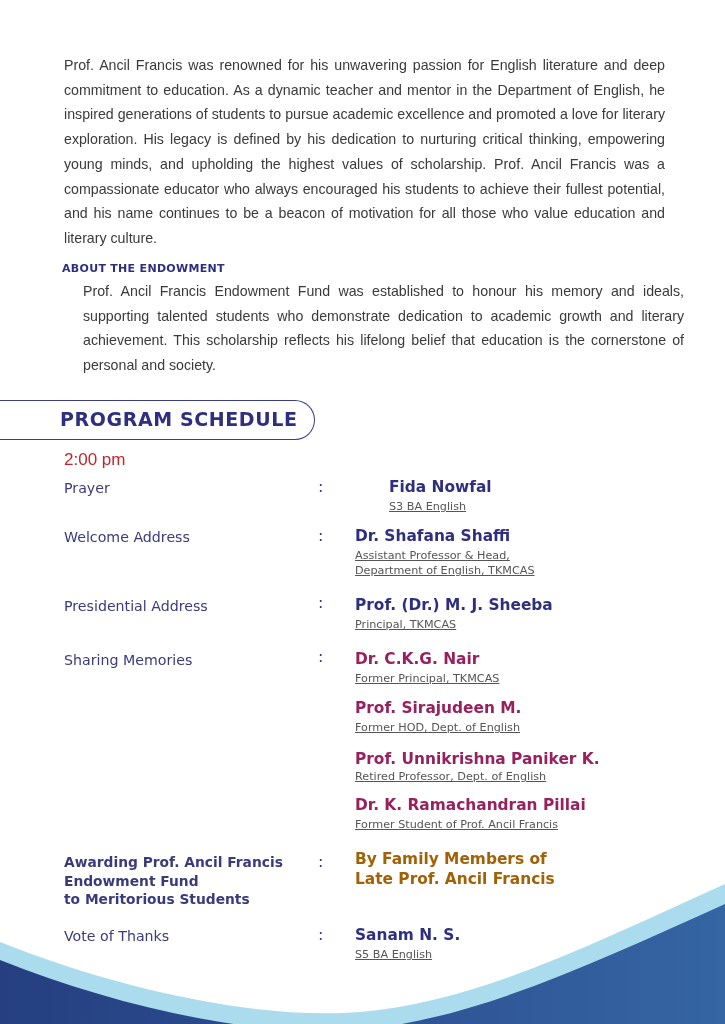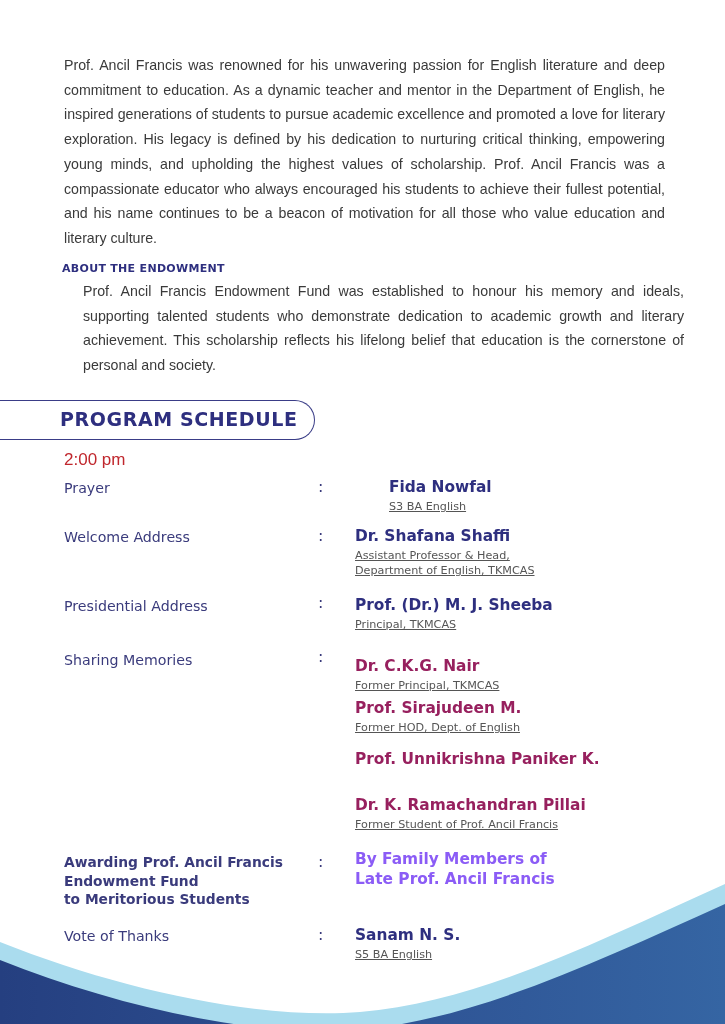--- a/index.html
+++ b/index.html
@@ -81,21 +81,21 @@
     .person { position: absolute; left: 355px; }
     .pname {
       font-family: "DejaVu Sans", sans-serif;
       font-weight: bold;
       font-size: 15.4px;
       line-height: 20px;
       color: #2e2f7f;
       white-space: nowrap;
     }
     .pname.magenta { color: #97205e; }
-    .pname.red { color: #8b5cf6; line-height: 20px; }
+    .pname.red { color: #a16207; line-height: 20px; }
     .prole {
       font-family: "DejaVu Sans", sans-serif;
       font-size: 11.2px;
       line-height: 15px;
       color: #555555;
       margin-top: 2px;
       white-space: nowrap;
       text-decoration: underline;
     }
 
@@ -137,30 +137,31 @@
   <div class="colon" style="top:-2px;">:</div>
   <div class="person" style="top:0;">
     <div class="pname">Prof. (Dr.) M. J. Sheeba</div>
     <div class="prole">Principal, TKMCAS</div>
   </div>
 </div>
 
 <div class="row" style="top:649px;">
   <div class="event" style="top:2px;">Sharing Memories</div>
   <div class="colon" style="top:-2px;">:</div>
-  <div class="person" style="top:7px;">
+  <div class="person" style="top:0;">
     <div class="pname magenta">Dr. C.K.G. Nair</div>
     <div class="prole">Former Principal, TKMCAS</div>
   </div>
   <div class="person" style="top:49px;">
     <div class="pname magenta">Prof. Sirajudeen M.</div>
     <div class="prole">Former HOD, Dept. of English</div>
   </div>
   <div class="person" style="top:100px;">
     <div class="pname magenta">Prof. Unnikrishna Paniker K.</div>
+    <div class="prole" style="margin-top:0;">Retired Professor, Dept. of English</div>
   </div>
   <div class="person" style="top:146px;">
     <div class="pname magenta">Dr. K. Ramachandran Pillai</div>
     <div class="prole">Former Student of Prof. Ancil Francis</div>
   </div>
 </div>
 
 <div class="row" style="top:853px;">
   <div class="event bold" style="top:0;">
     <div>Awarding Prof. Ancil Francis</div>

